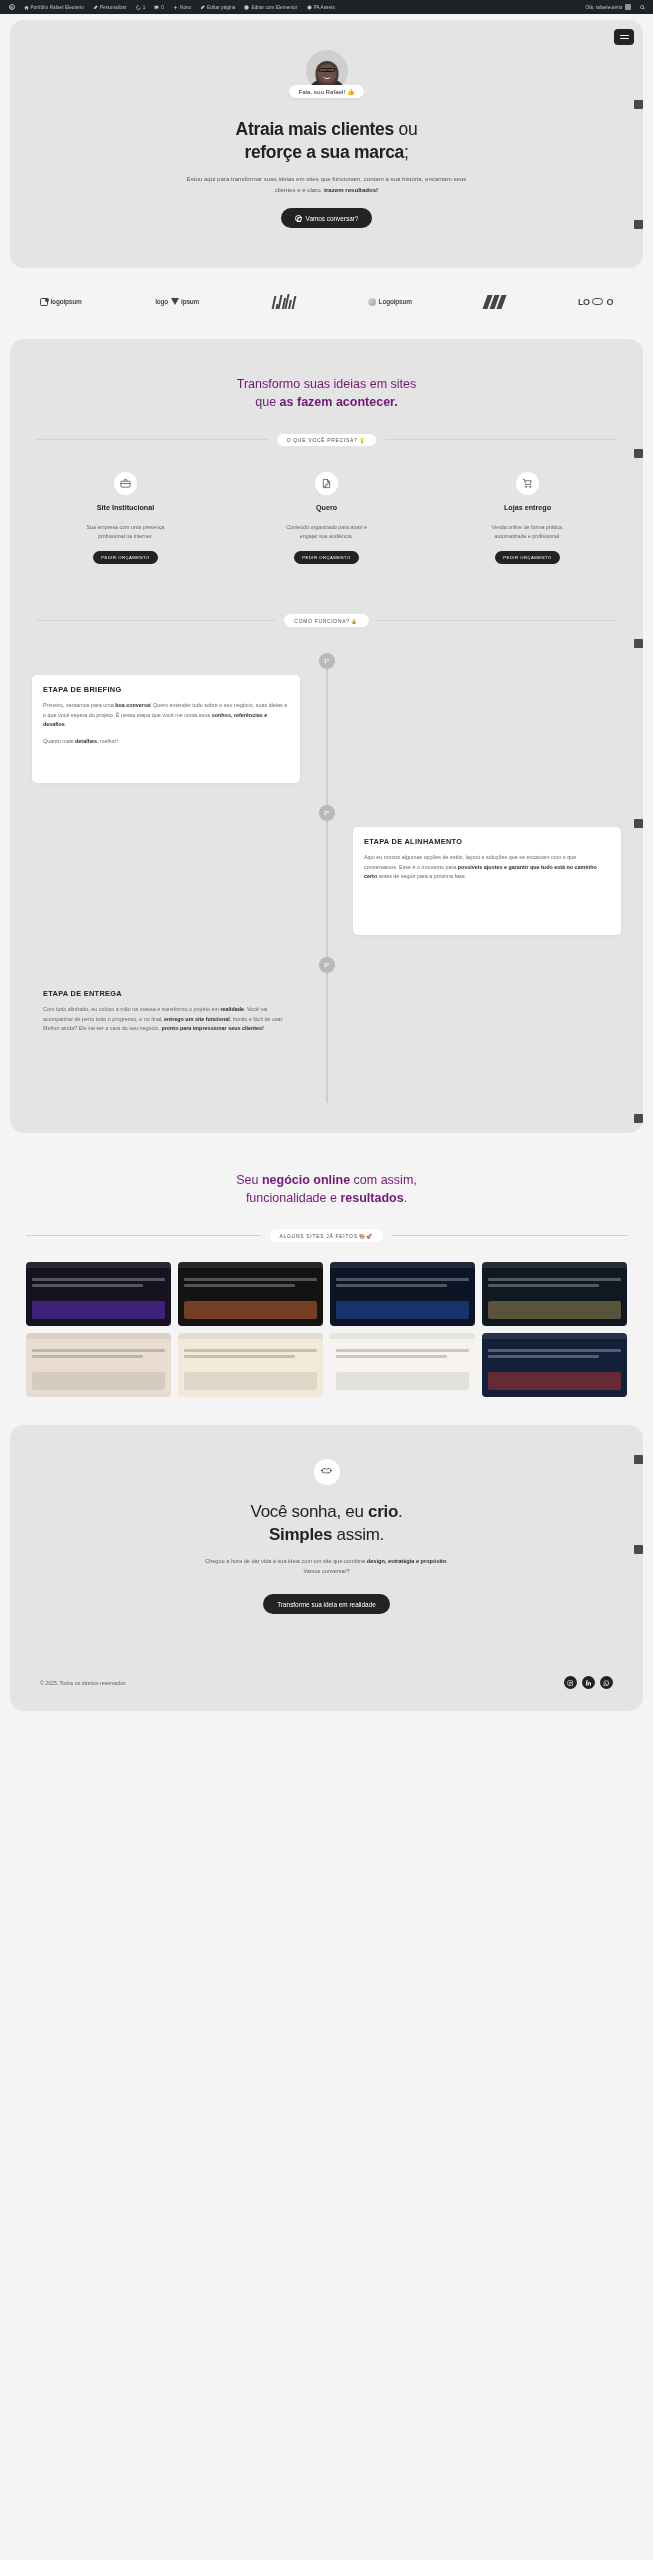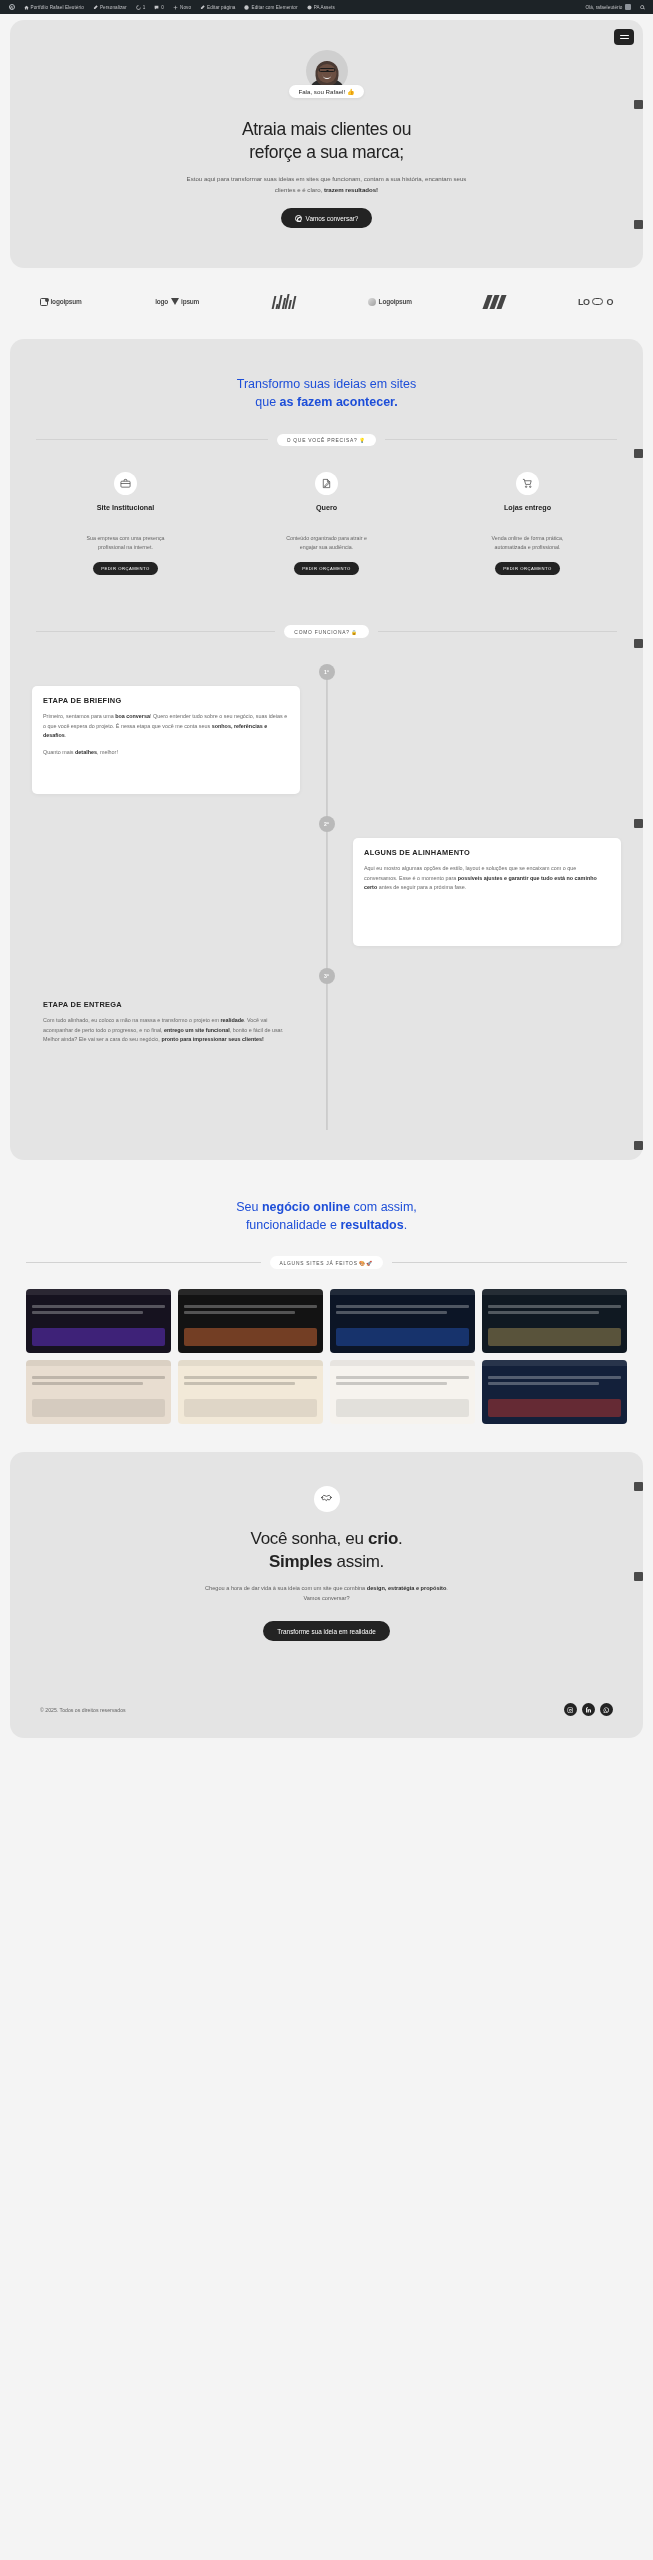--- a/index.html
+++ b/index.html
@@ -60,21 +60,21 @@
     width:9px;height:5px;border-bottom:1.6px solid #f0f0f0;border-radius:0 0 9px 9px; }
   .badge-name {
     margin-top:-7px; background:#fff; border-radius:20px; padding:2.6px 9px;
     font-size:6.2px; color:#2b2b2b; display:inline-flex; gap:4px; align-items:center;
     box-shadow:0 1px 3px rgba(0,0,0,.07); position:relative; z-index:2; white-space:nowrap;
   }
   h1.hero-title {
     margin-top:20px; font-size:17.5px; line-height:1.28; font-weight:400; color:#222;
     letter-spacing:-.3px;
   }
-  h1.hero-title b { font-weight:400; }
+  h1.hero-title b { font-weight:700; }
   .hero-sub {
     margin-top:11px; font-size:6.1px; line-height:1.75; color:#595959; max-width:300px;
     margin-left:auto; margin-right:auto;
   }
   .hero-sub b { color:#2e2e2e; font-weight:700; }
   .btn-dark {
     margin-top:13px; display:inline-flex; align-items:center; gap:4px;
     background:#232323; color:#fff; border-radius:20px; padding:6.5px 14px;
     font-size:6.4px; border:none; cursor:pointer;
   }
@@ -93,46 +93,46 @@
   .lg-tri { width:0;height:0;border-left:4px solid transparent;border-right:4px solid transparent;border-top:7px solid #1f1f1f; }
   .lg-bars { display:flex; gap:1.3px; align-items:flex-end; }
   .lg-bars i { display:block;width:2px;background:#1f1f1f;transform:skewX(-12deg); }
   .lg-circ { width:8px;height:8px;border-radius:50%;background:linear-gradient(135deg,#d8d8d8,#8e8e8e); }
   .lg-slash { display:flex;gap:2px; }
   .lg-slash i { display:block;width:5px;height:14px;background:#1f1f1f;transform:skewX(-20deg); }
   .lg-oval { display:flex;align-items:center;gap:3px;font-size:9px;font-weight:700;letter-spacing:-.5px; }
   .lg-pill { width:11px;height:7px;border:1.8px solid #1f1f1f;border-radius:4px; }
 
   
-  .sec-title { text-align:center; font-size:12.5px; font-weight:400; line-height:1.45; color:#1d4ed8; }
+  .sec-title { text-align:center; font-size:12.5px; font-weight:400; line-height:1.45; color:#701a75; }
   .sec-title b { font-weight:700; }
   .divider-label { display:flex; align-items:center; gap:9px; margin:22px 26px 0; }
   .divider-label .ln { flex:1; height:1px; background:#d2d2d2; }
   .divider-label .pill {
     background:#fff; border-radius:14px; padding:3.4px 10px; font-size:4.9px;
     letter-spacing:.75px; color:#4a4a4a; white-space:nowrap; display:flex; gap:3px; align-items:center;
   }
 
   
   .services { display:flex; padding:26px 18px 6px; gap:6px; }
   .svc { flex:1; text-align:center; display:flex; flex-direction:column; align-items:center; }
   .svc-ic {
     width:23px;height:23px;border-radius:50%;background:#fff;display:flex;
     align-items:center;justify-content:center; margin-bottom:8px;
   }
   .svc-ic svg { width:11px;height:11px;stroke:#3a3a3a;fill:none;stroke-width:1.5; }
-  .svc h3 { font-size:7.2px; font-weight:700; color:#232323; margin-bottom:22px; }
+  .svc h3 { font-size:7.2px; font-weight:700; color:#232323; margin-bottom:11px; }
   .svc p { font-size:5.3px; line-height:1.65; color:#666; max-width:84px; }
   .svc .quote {
     margin-top:10px; background:#232323; color:#fff; font-size:4.2px; letter-spacing:.5px;
     border-radius:12px; padding:4.2px 8px; border:none; cursor:pointer; white-space:nowrap;
   }
 
   
-  .timeline { position:relative; padding:26px 22px 40px; }
+  .timeline { position:relative; padding:26px 22px 24px; }
   .tl-line { position:absolute; left:50%; top:34px; bottom:30px; width:1.1px; background:#b9b9b9; transform:translateX(-50%); }
   .tl-row { position:relative; display:flex; margin-bottom:22px; }
   .tl-row.right { justify-content:flex-end; }
   .tl-dot {
     position:absolute; left:50%; top:0; transform:translateX(-50%);
     width:16px;height:16px;border-radius:50%;background:#b9b9b9;color:#fff;
     display:flex;align-items:center;justify-content:center;font-size:5.2px;font-weight:700; z-index:2;
   }
   .tl-box { width:268px; background:#fff; border-radius:5px; padding:10px 11px; box-shadow:0 1px 4px rgba(0,0,0,.05); }
   .tl-box.ghost { background:transparent; box-shadow:none; }
@@ -382,21 +382,21 @@
           </p>
           <p class="gap">
             <span>Quanto mais </span><b>detalhes</b><span>, melhor!</span>
           </p>
         </div>
       </div>
 
       <div class="tl-row right" style="min-height:130px">
         <div class="tl-dot">2º</div>
         <div class="tl-box tl-offset-1">
-          <h4>ALGUNS DE ALINHAMENTO</h4>
+          <h4>ETAPA DE ALINHAMENTO</h4>
           <p>
             <span>Aqui eu mostro algumas opções de estilo, layout e soluções que se encaixam com o que conversamos. Esse é o momento para </span><b>possíveis ajustes e garantir que tudo está no caminho certo</b><span> antes de seguir para a próxima fase.</span>
           </p>
         </div>
       </div>
 
       <div class="tl-row" style="min-height:130px">
         <div class="tl-dot">3º</div>
         <div class="tl-box ghost tl-offset-1">
           <h4>ETAPA DE ENTREGA</h4>

